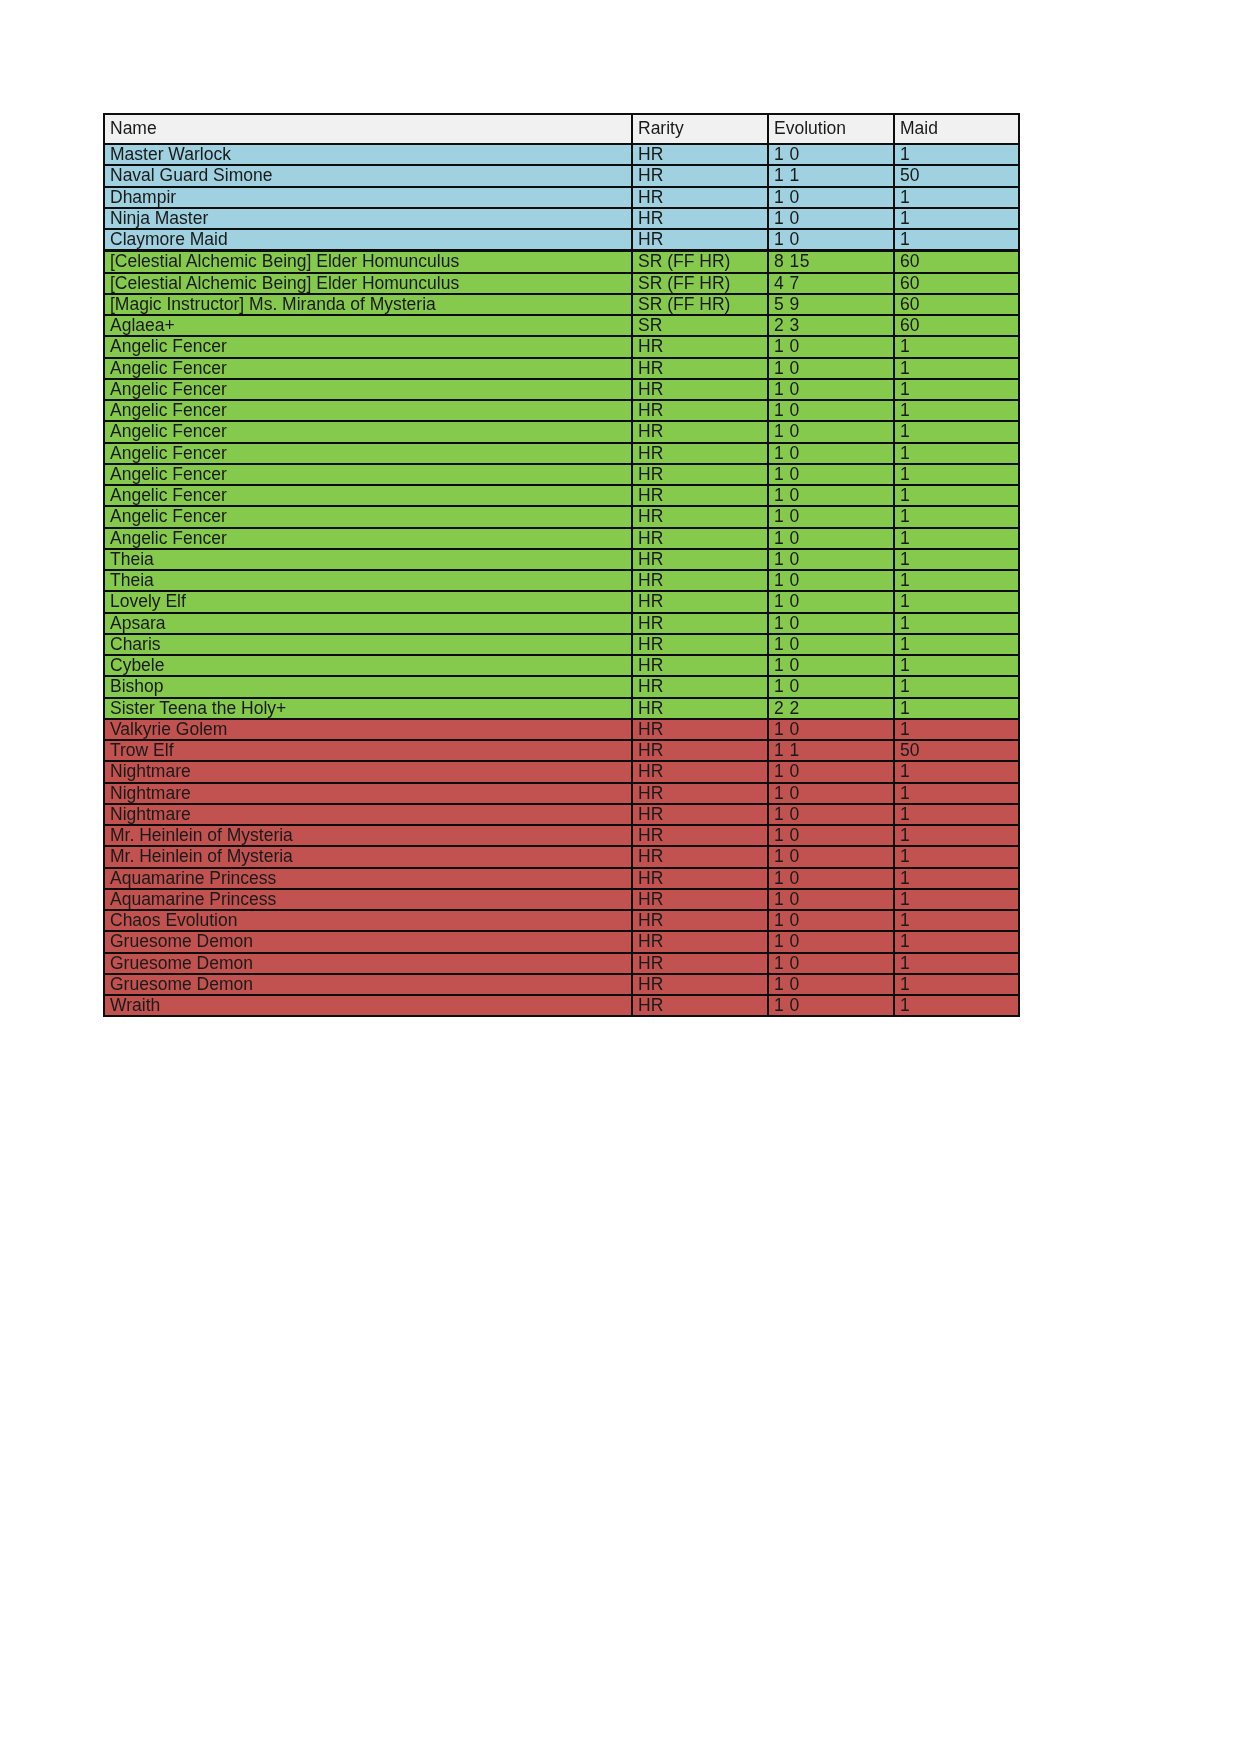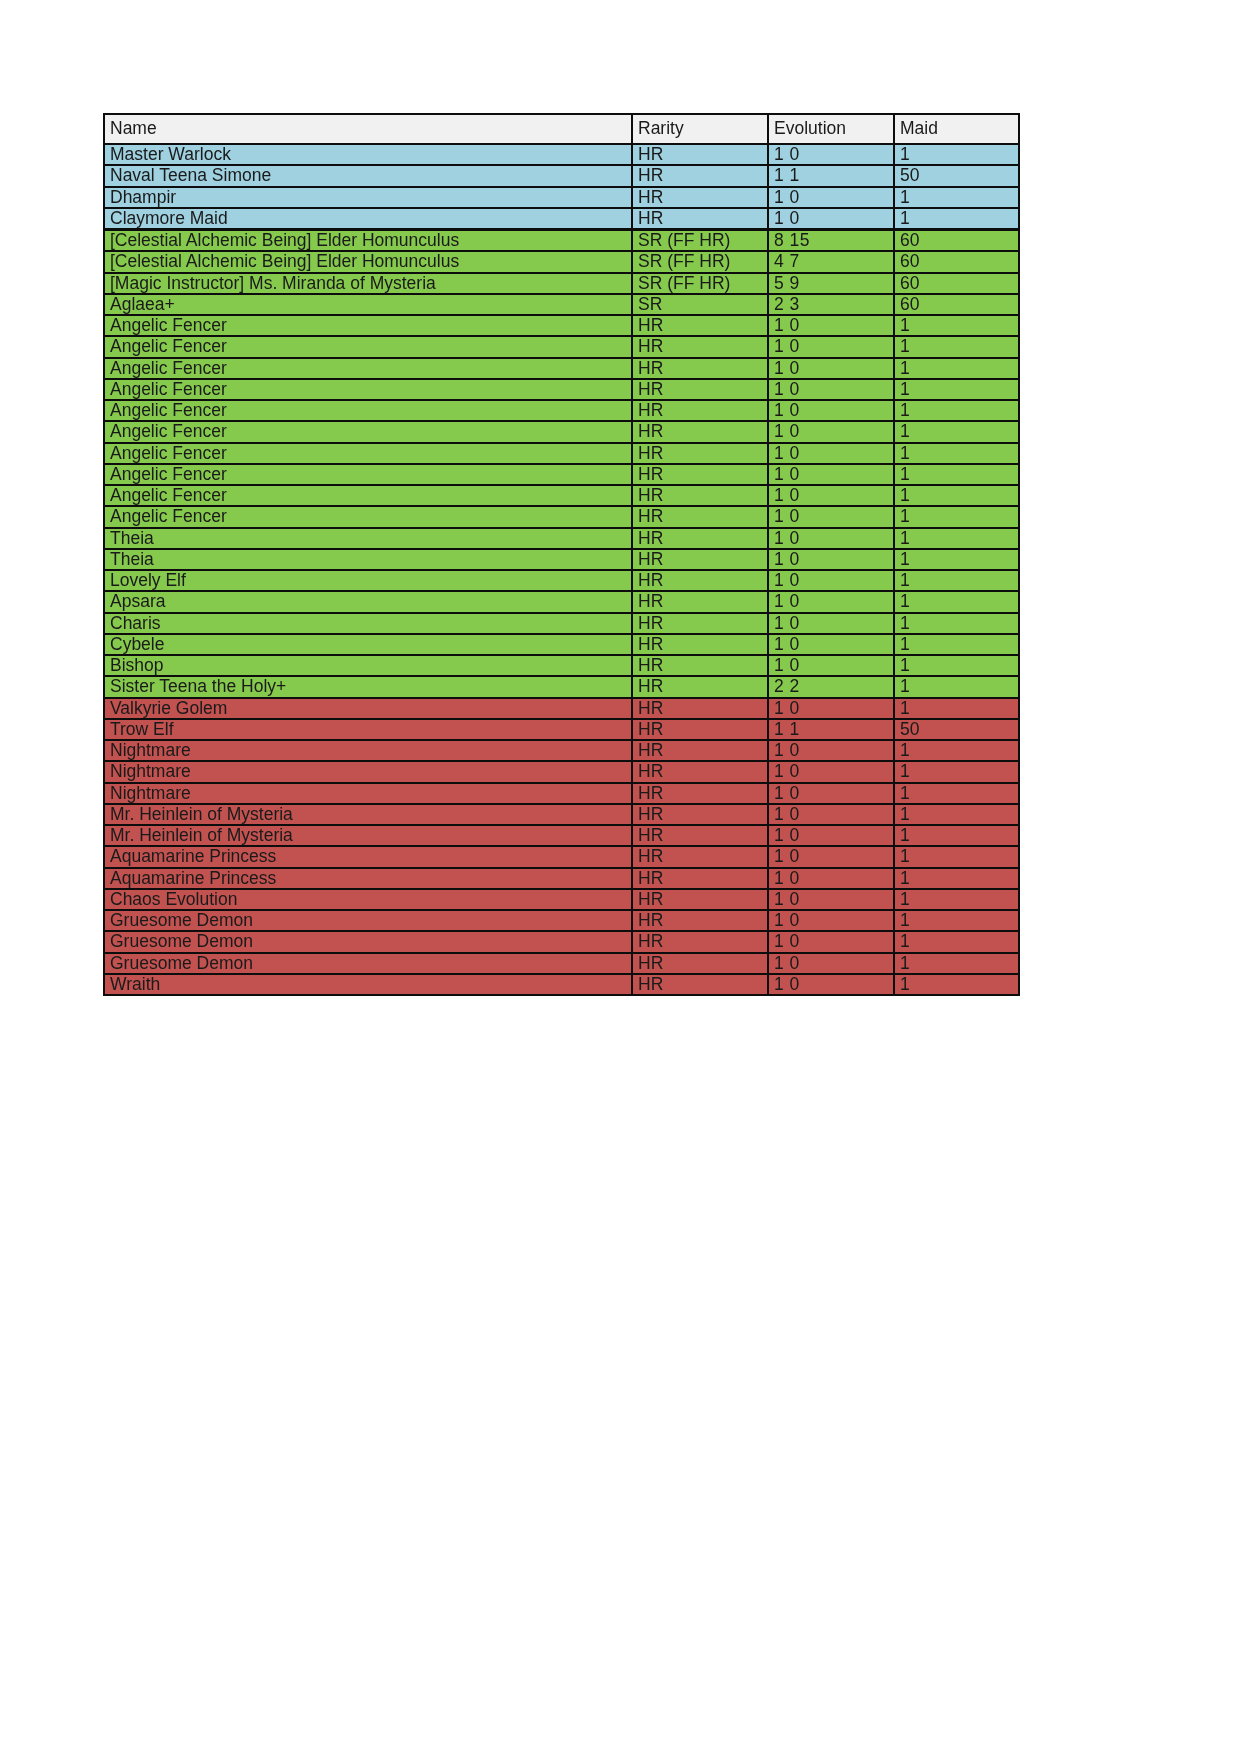--- a/index.html
+++ b/index.html
@@ -60,27 +60,33 @@
       </tr>
     </thead>
     <tbody id="tbody">
         <tr class="blue">
     <td class="c-name">Master Warlock</td>
     <td class="c-rarity">HR</td>
     <td class="c-evolution">1 0</td>
     <td class="c-level">1</td>
   </tr>
         <tr class="blue">
-    <td class="c-name">Naval Teena Simone</td>
+    <td class="c-name">Naval Guard Simone</td>
     <td class="c-rarity">HR</td>
     <td class="c-evolution">1 1</td>
     <td class="c-level">50</td>
   </tr>
         <tr class="blue">
     <td class="c-name">Dhampir</td>
+    <td class="c-rarity">HR</td>
+    <td class="c-evolution">1 0</td>
+    <td class="c-level">1</td>
+  </tr>
+        <tr class="blue">
+    <td class="c-name">Ninja Master</td>
     <td class="c-rarity">HR</td>
     <td class="c-evolution">1 0</td>
     <td class="c-level">1</td>
   </tr>
         <tr class="blue">
     <td class="c-name">Claymore Maid</td>
     <td class="c-rarity">HR</td>
     <td class="c-evolution">1 0</td>
     <td class="c-level">1</td>
   </tr>

